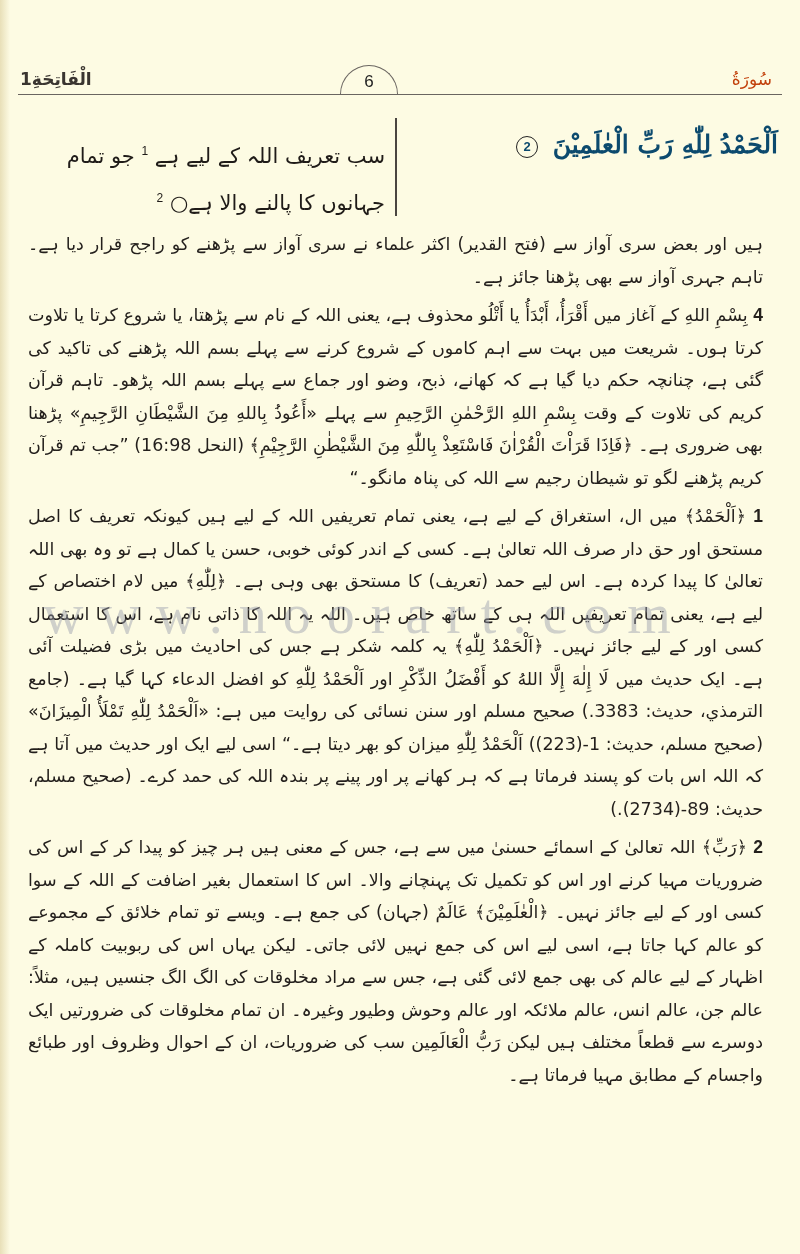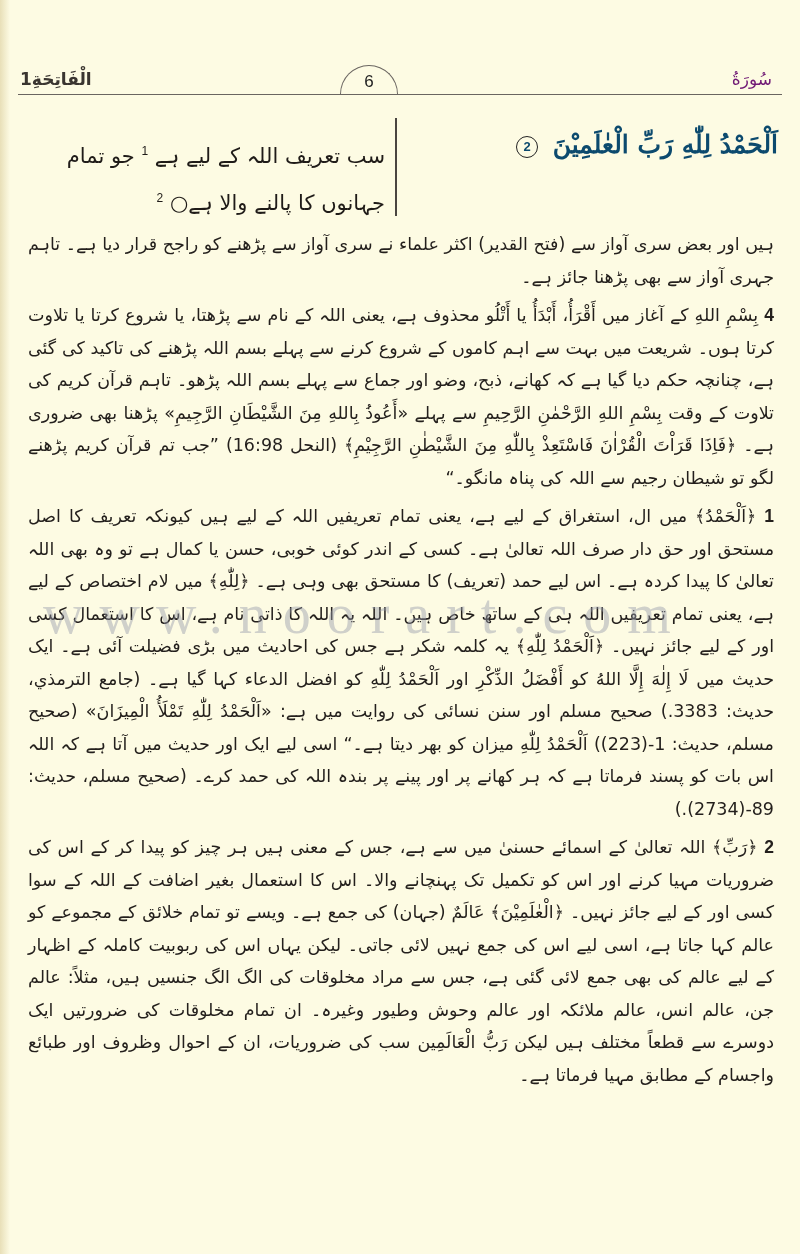--- a/index.html
+++ b/index.html
@@ -14,21 +14,21 @@
     background:linear-gradient(to right,#e8dfb8,#fdfbe3);
   }
   .header {
     position:absolute; left:18px; right:18px; top:50px; height:45px;
     direction:rtl;
   }
   .header .rule {
     position:absolute; left:0; right:0; bottom:0; border-bottom:1.5px solid #6a6560;
   }
   .surah-label {
-    position:absolute; right:10px; bottom:6px; font-size:17px; color:#701a75;
+    position:absolute; right:10px; bottom:6px; font-size:17px; color:#c2410c;
   }
   .surah-name {
     position:absolute; left:2px; bottom:6px; font-size:17px; color:#3a3530;font-weight:bold;
   }
   .page-badge {
     position:absolute; left:322px; bottom:0; width:58px; height:30px;
     border:1.5px solid #6a6560; border-bottom:none;
     border-radius:30px 30px 0 0; background:#fdfbe3;
     display:flex; align-items:flex-end; justify-content:center;
     font-family:"Liberation Sans", sans-serif; font-size:17px; color:#222;
@@ -54,21 +54,21 @@
     position:absolute; left:8px; width:355px; top:12px;
     direction:rtl; 
     font-size:21px; line-height:42px; color:#1f1b18;
   }
   .verse-translation sup { font-size:12px; font-family:"Liberation Sans", sans-serif; }
   .content {
     position:absolute; top:228px; left:28px; right:22px;
     direction:rtl; text-align:justify; text-align-last:right;
   }
   .content p {
-    margin:0 4px 6px 0;
+    margin:0 15px 6px 0;
     font-size:17.5px; line-height:32.5px; color:#231f1c;
   }
   .fn-num { font-family:"Liberation Sans", sans-serif; font-weight:bold; }
   .watermark {
     position:absolute; left:0; top:582px; width:800px;
     text-align:left; font-family:"Liberation Serif", serif;
     font-size:56px; letter-spacing:16px; color:rgba(150,155,170,0.45);
     pointer-events:none; white-space:nowrap;margin-left:43px;
   }
 </style>

